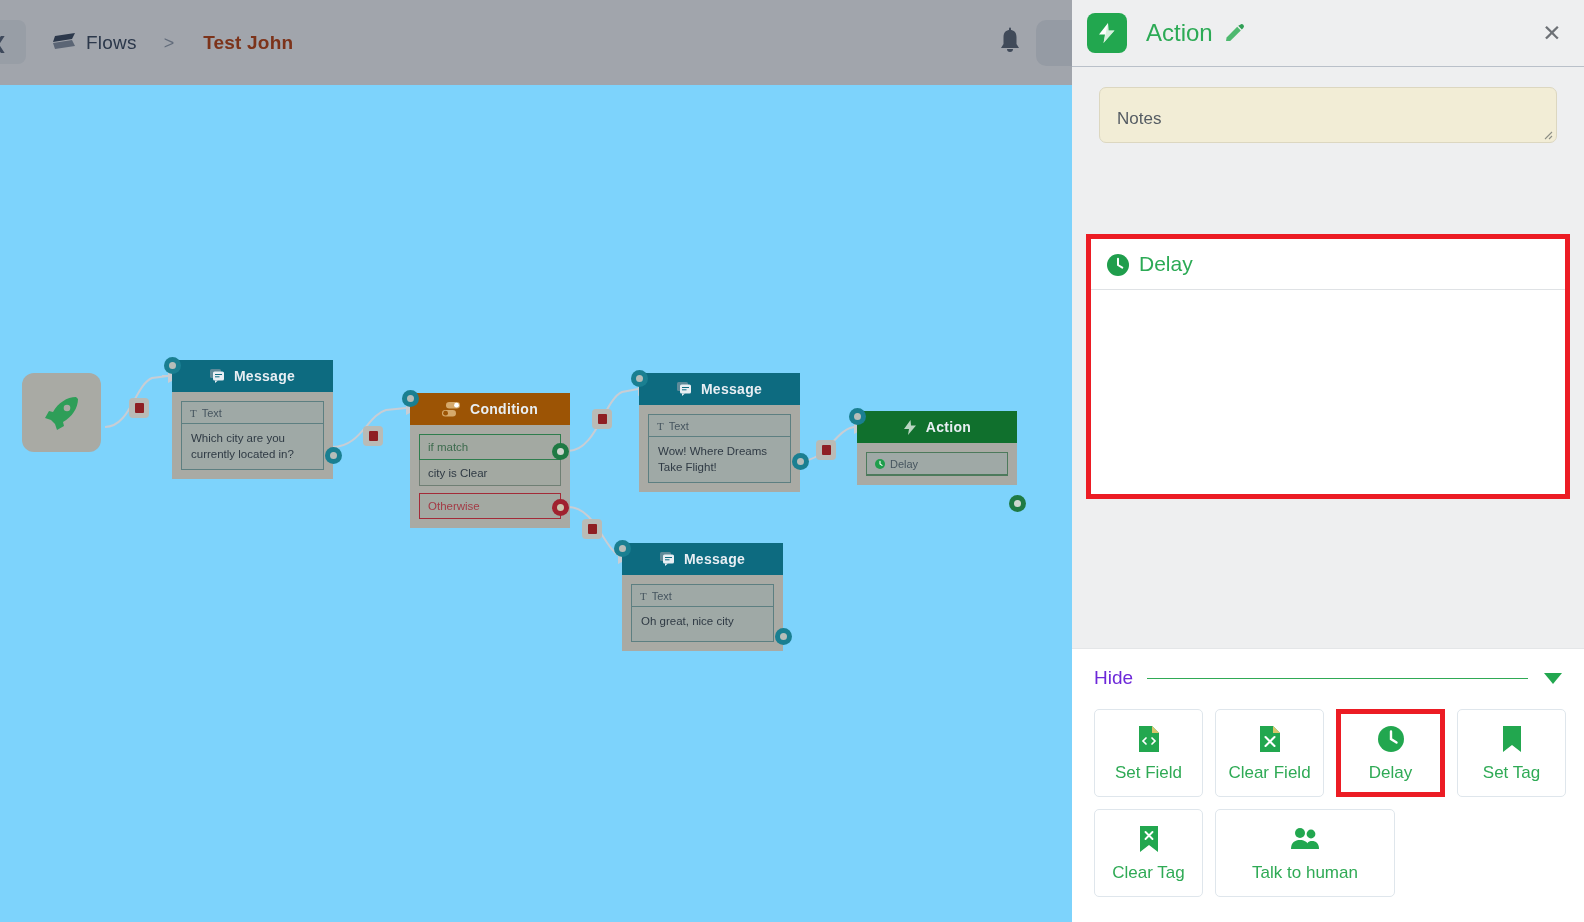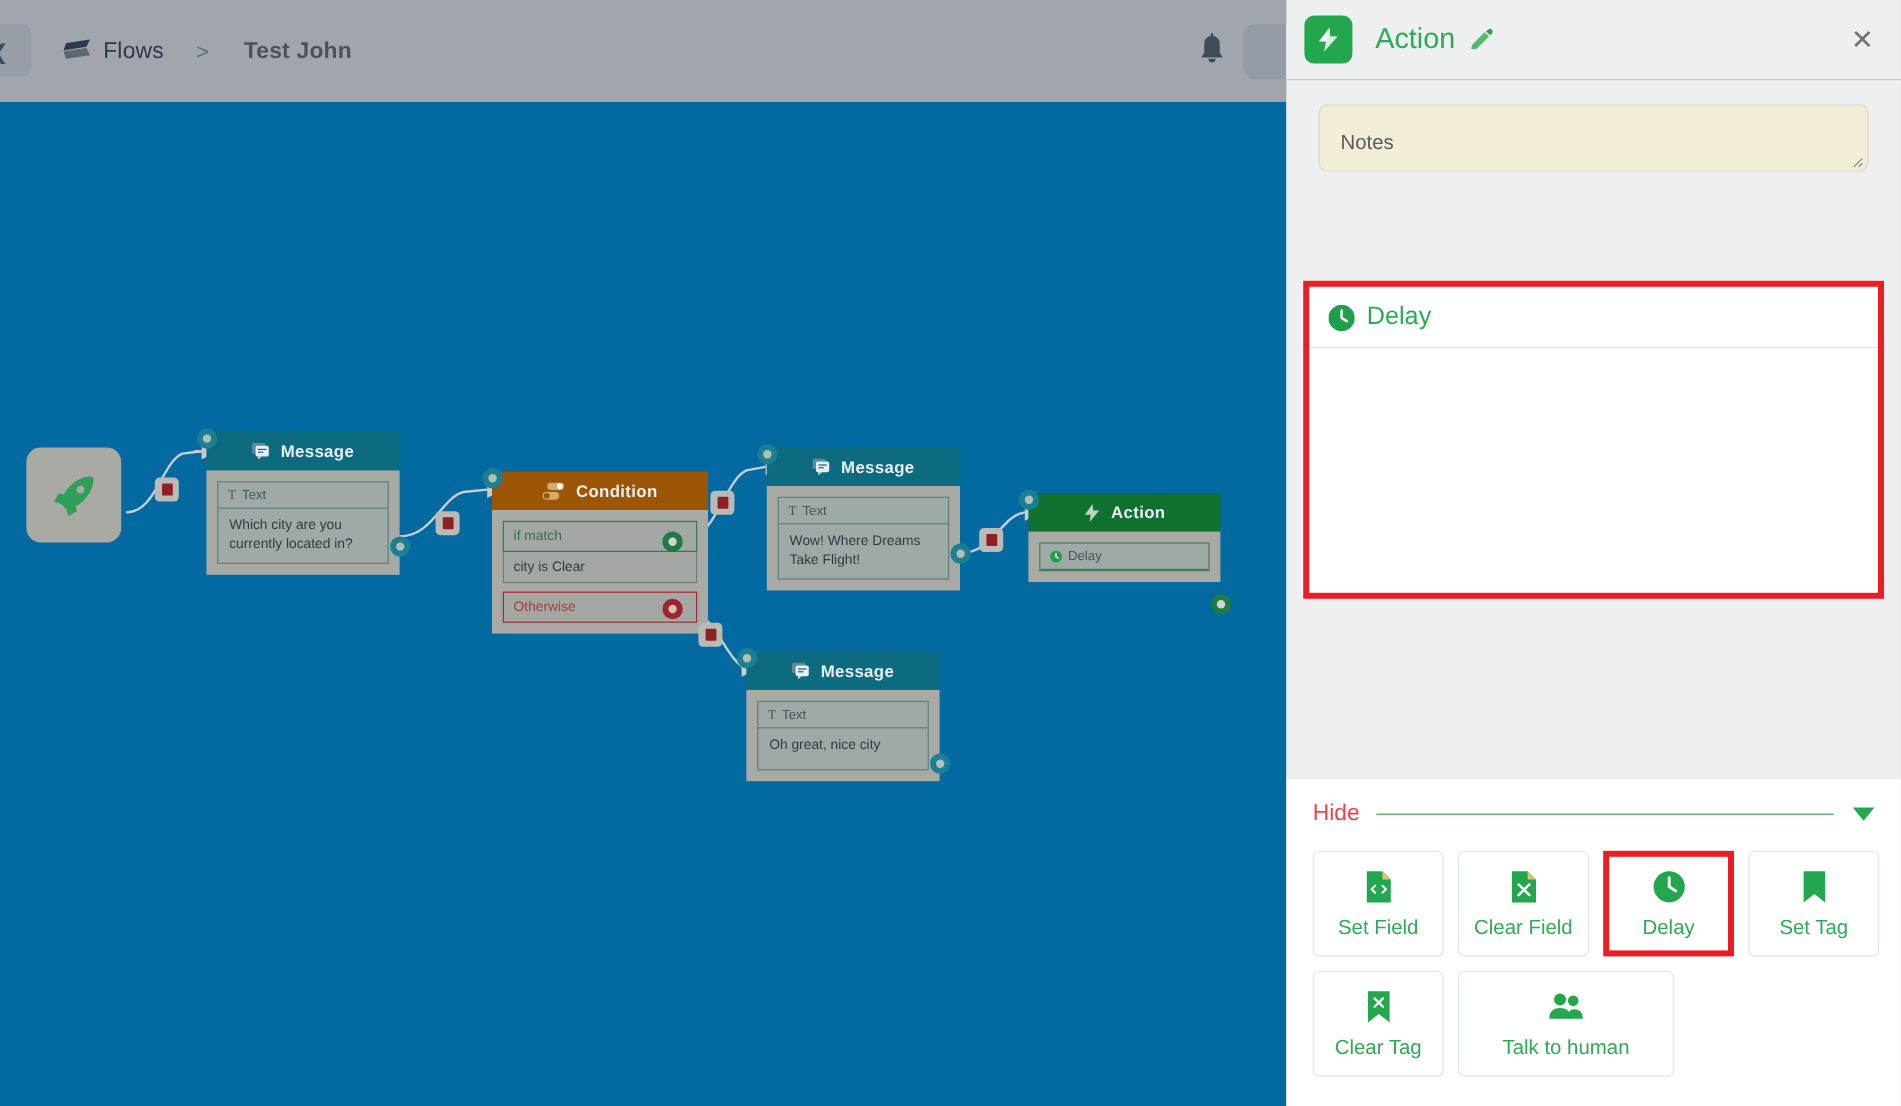--- a/index.html
+++ b/index.html
@@ -47,37 +47,37 @@
     position: absolute; left: 86px; top: 29px;
     display: flex; align-items: center; gap: 13px;
     height: 28px;
   }
   .bc-link {
     font-size: 19px; color: #3c4a5e; letter-spacing: .2px;
     padding: 0 14px 0 0;
   }
   .bc-sep { font-size: 18px; color: #97a1ae; padding: 0 16px 0 0; }
   .bc-current {
-    font-size: 19px; color: #737373; font-weight: 600; letter-spacing: .2px;
+    font-size: 19px; color: #c2410c; font-weight: 600; letter-spacing: .2px;
   }
   #bell-btn {
     position: absolute; left: 995px; top: 26px;
     width: 30px; height: 32px;
   }
   #acct-chip {
     position: absolute; left: 1036px; top: 20px;
     width: 60px; height: 46px; border-radius: 10px;
     background: #eceff2;
   }
 
   
   #canvas {
     position: absolute; left: 0; top: 85px;
     width: 1072px; height: 837px;
-    background: #0369a1;
+    background: #7dd3fc;
     overflow: hidden;
   }
   #edges { position: absolute; left: 0; top: 0; width: 1072px; height: 837px; }
 
   .node { position: absolute; }
   .node-head {
     height: 32px; display: flex; align-items: center; justify-content: center;
     gap: 9px; color: #e8eef3; font-size: 14px; font-weight: 700;
     letter-spacing: .3px;
   }
@@ -226,21 +226,21 @@
 
   
   #picker {
     flex: 0 0 auto; background: #ffffff; height: 274px;
     border-top: 1px solid #e4e6e8;
     padding: 14px 22px 0 22px; position: relative;
   }
   #picker-hide-row {
     display: flex; align-items: center; gap: 14px; height: 30px;
   }
-  #picker-hide-label { font-size: 19px; color: #ef4444; }
+  #picker-hide-label { font-size: 19px; color: #6d28d9; }
   #picker-hide-rule { flex: 1 1 auto; height: 1px; background: #2faa55; }
   #picker-hide-caret {
     width: 0; height: 0; border-left: 9px solid transparent;
     border-right: 9px solid transparent; border-top: 11px solid #22a74f;
     margin-left: 2px;
   }
   #picker-grid {
     margin-top: 16px;
     display: grid; grid-template-columns: repeat(4, 109px);
     gap: 12px;
@@ -344,21 +344,21 @@
             <span style="font-family:'Liberation Serif',serif;">T</span>
             <span>Text</span>
           </div>
           <div class="field-val">Which city are you currently located in?</div>
         </div>
       </div>
       <div class="port teal" style="left:-8px; top:-3px;"></div>
       <div class="port teal" style="left:153px; top:87px;"></div>
     </div>
 
-    <div class="node" style="left:410px; top:308px; width:180px;">
+    <div class="node" style="left:410px; top:308px; width:160px;">
       <div class="node-head cond">
         <svg width="19" height="15" viewBox="0 0 19 15">
           <rect x="4" y="0" width="14" height="6.4" rx="3.2" fill="#d6a96b"></rect>
           <circle cx="14.5" cy="3.2" r="2.4" fill="#fff"></circle>
           <rect x="0" y="8" width="14" height="6.4" rx="3.2" fill="#d6a96b"></rect>
           <circle cx="3.6" cy="11.2" r="2.4" fill="#9c5405"></circle>
         </svg>
         <span>Condition</span>
       </div>
       <div class="node-body">

